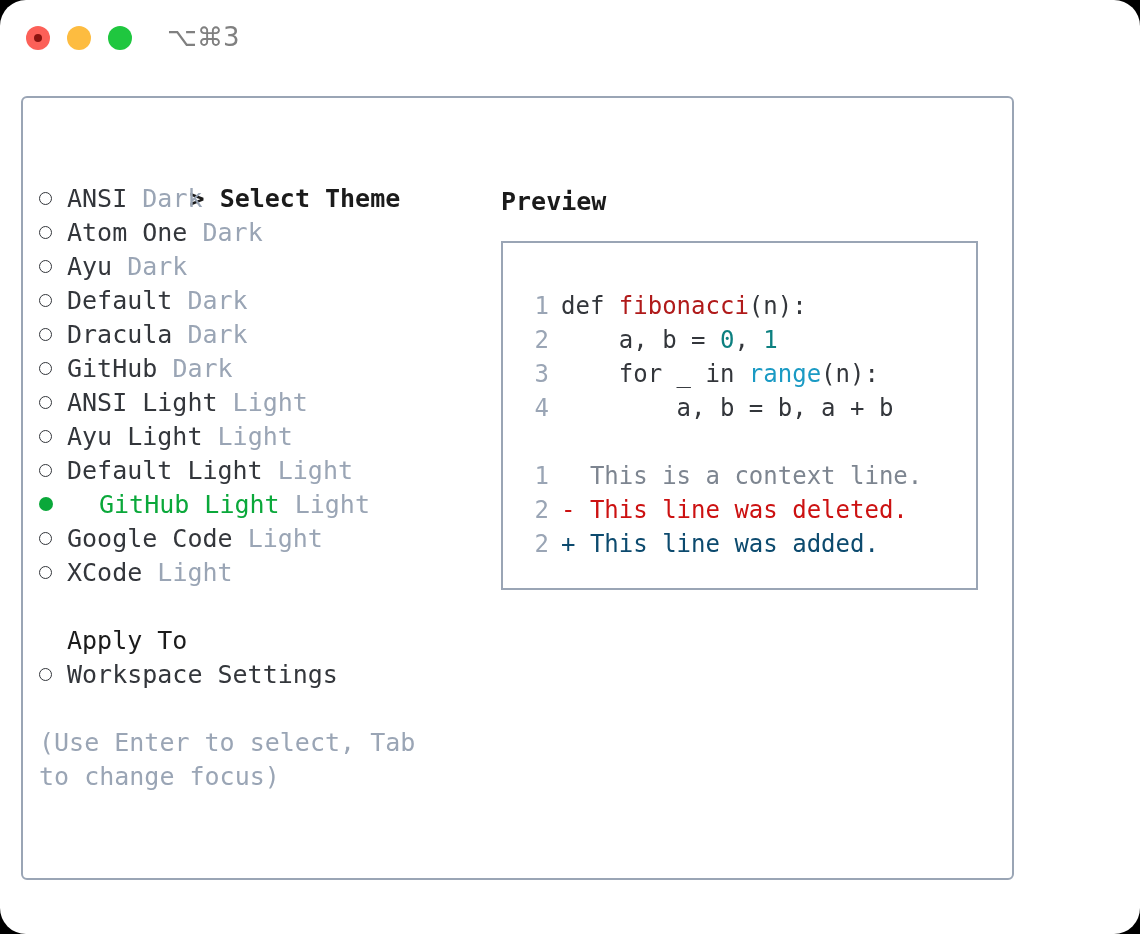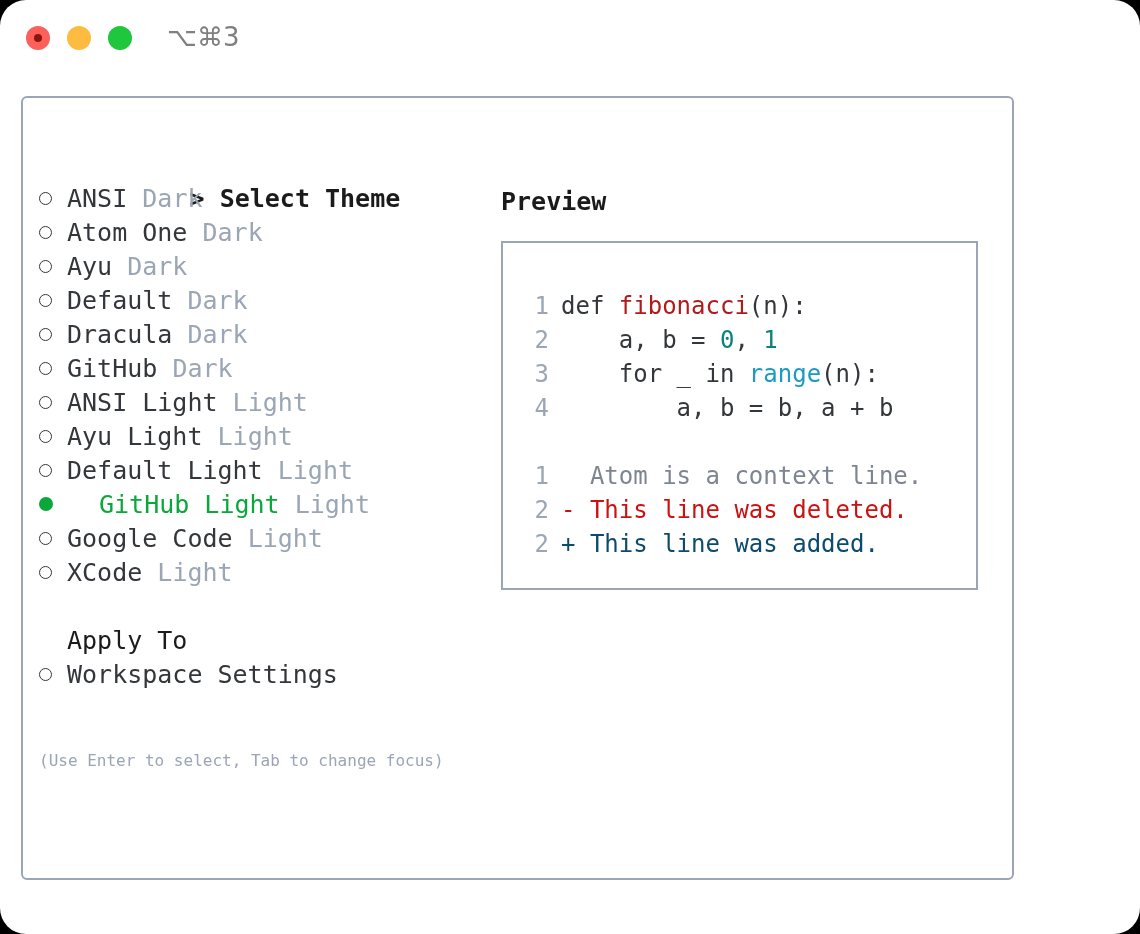--- a/index.html
+++ b/index.html
@@ -132,22 +132,22 @@
   .section-title {
     height: 34px;
     line-height: 34px;
     font-size: 25px;
     color: #1b1b1b;
     white-space: pre;
     padding-left: 28px;
   }
 
   .hint {
-    margin-top: 52px;
-    font-size: 16px;
+    margin-top: 34px;
+    font-size: 25px;
     line-height: 34px;
     color: #9aa5b5;
     width: 405px;
   }
 
   
   .right-col {
     position: absolute;
     left: 478px;
     top: 50px;
@@ -244,21 +244,21 @@
         <div class="preview-title">Preview</div>
         <div class="preview-box">
           <div id="code-block">
               <div class="code-line"><span class="ln">1</span><span>def </span><span class="tok-fn">fibonacci</span><span>(n):</span></div>
               <div class="code-line"><span class="ln">2</span><span>    a, b = </span><span class="tok-num">0</span><span>, </span><span class="tok-num">1</span></div>
               <div class="code-line"><span class="ln">3</span><span>    for _ in </span><span class="tok-bi">range</span><span>(n):</span></div>
               <div class="code-line"><span class="ln">4</span><span>        a, b = b, a + b</span></div>
             </div>
           <div class="diff-gap"></div>
           <div id="diff-block">
-              <div class="code-line"><span class="ln">1</span><span class="diff-ctx">  Atom is a context line.</span></div>
+              <div class="code-line"><span class="ln">1</span><span class="diff-ctx">  This is a context line.</span></div>
               <div class="code-line"><span class="ln">2</span><span class="diff-del">- This line was deleted.</span></div>
               <div class="code-line"><span class="ln">2</span><span class="diff-add">+ This line was added.</span></div>
             </div>
         </div>
       </div>
 
     </div>
   </div>
 </div>
 

